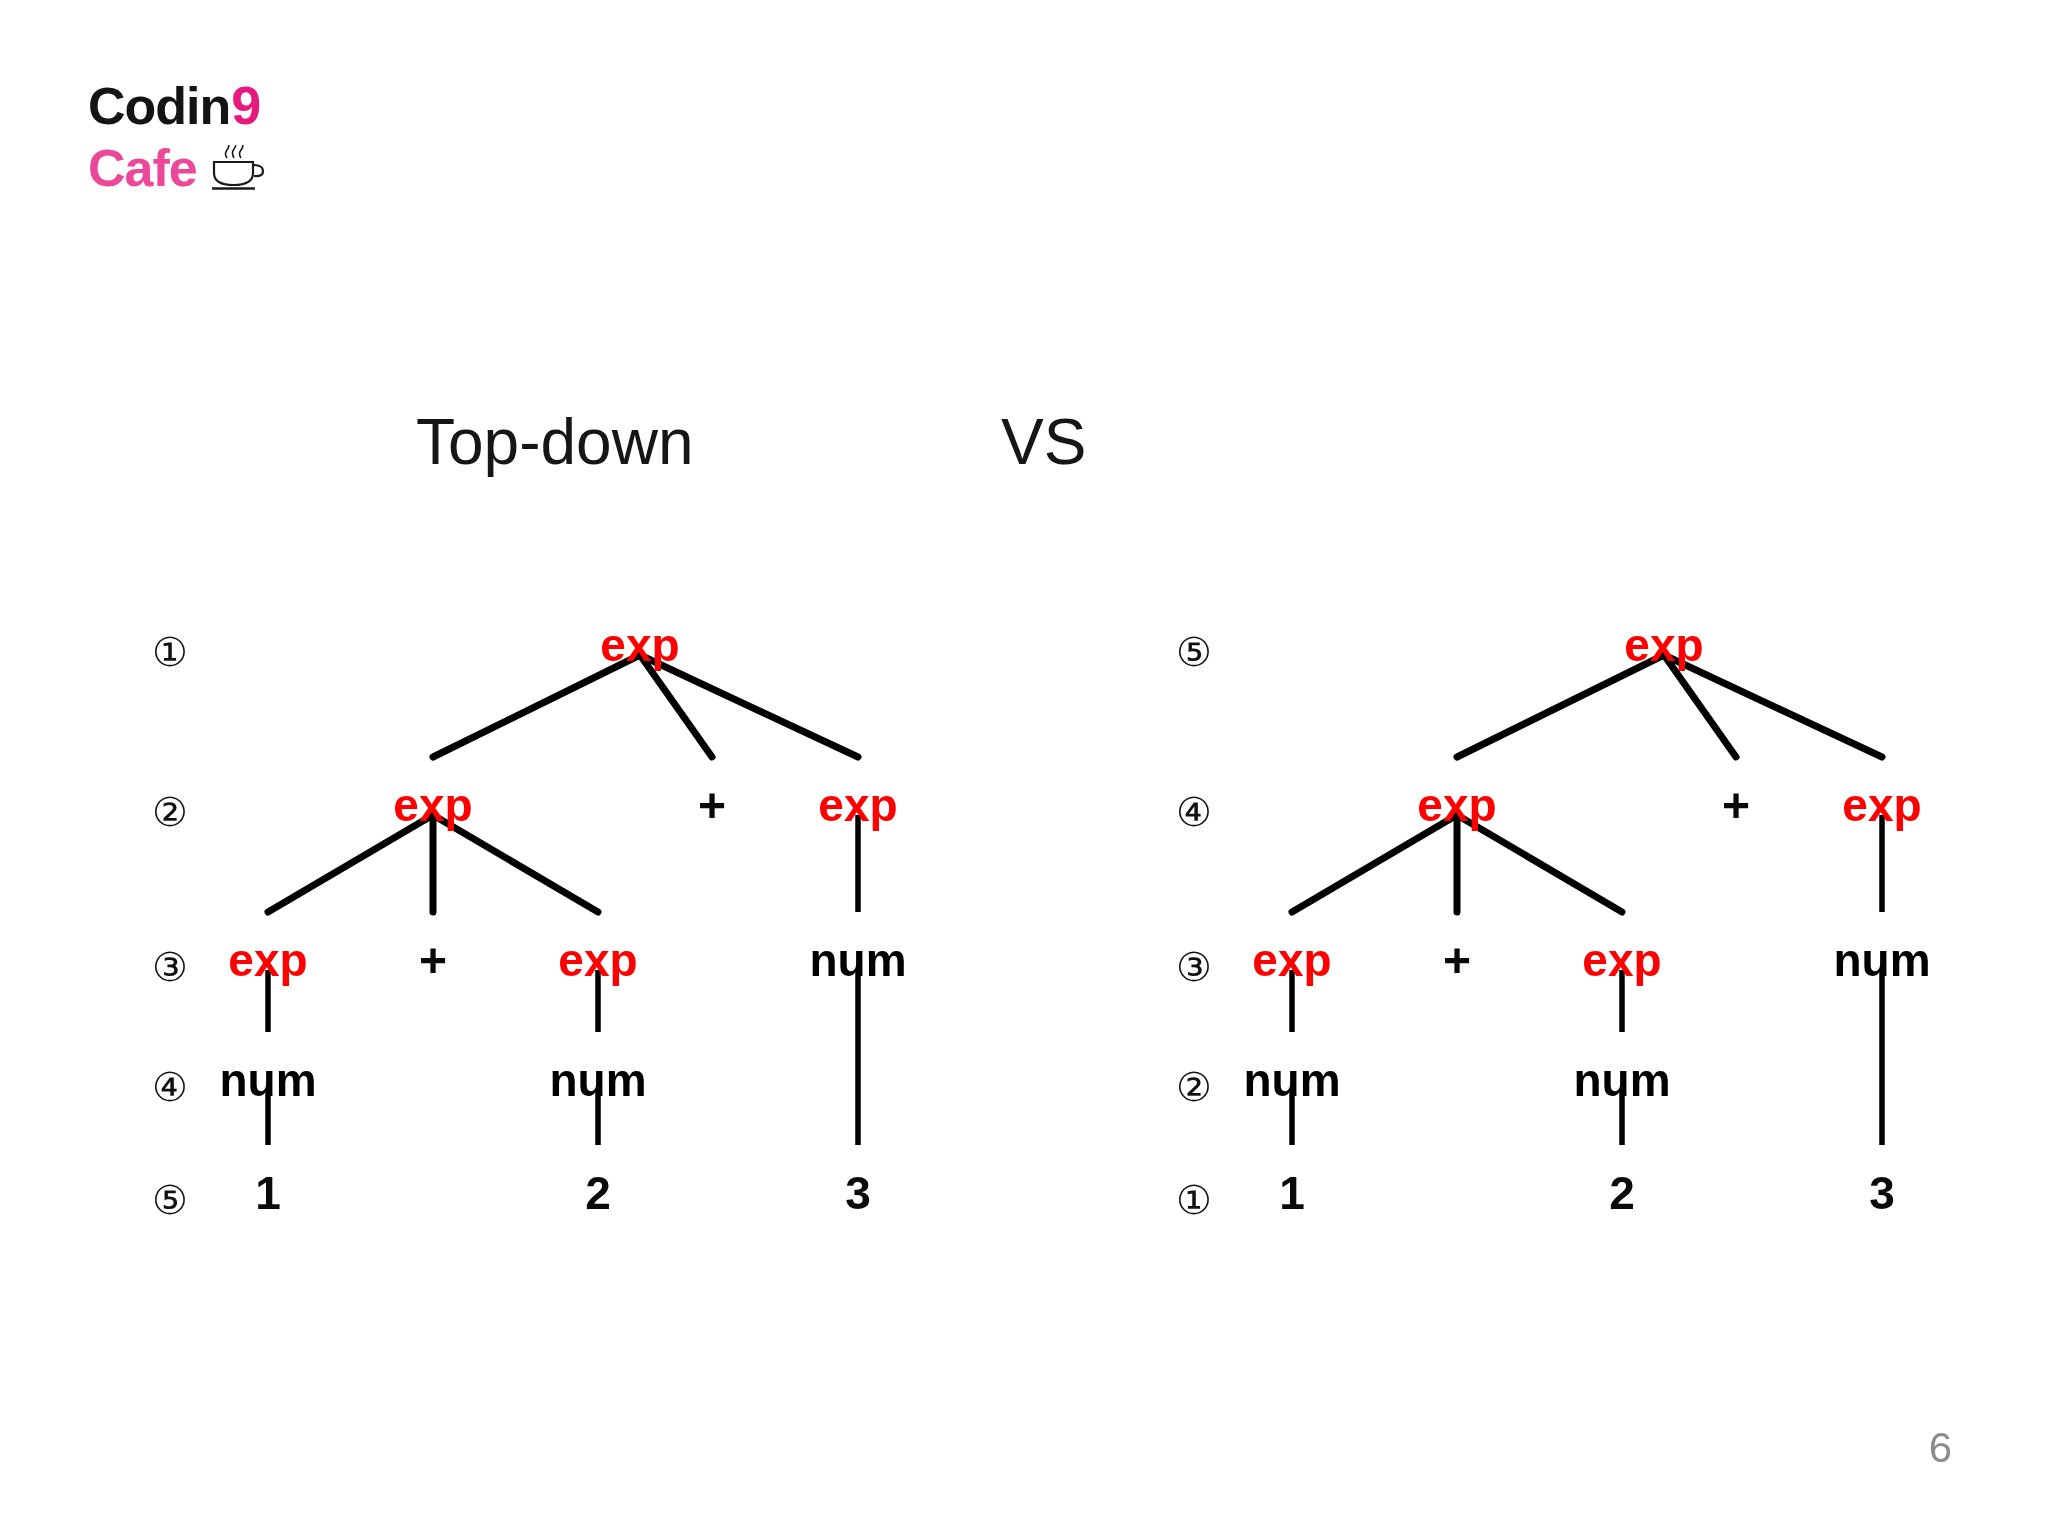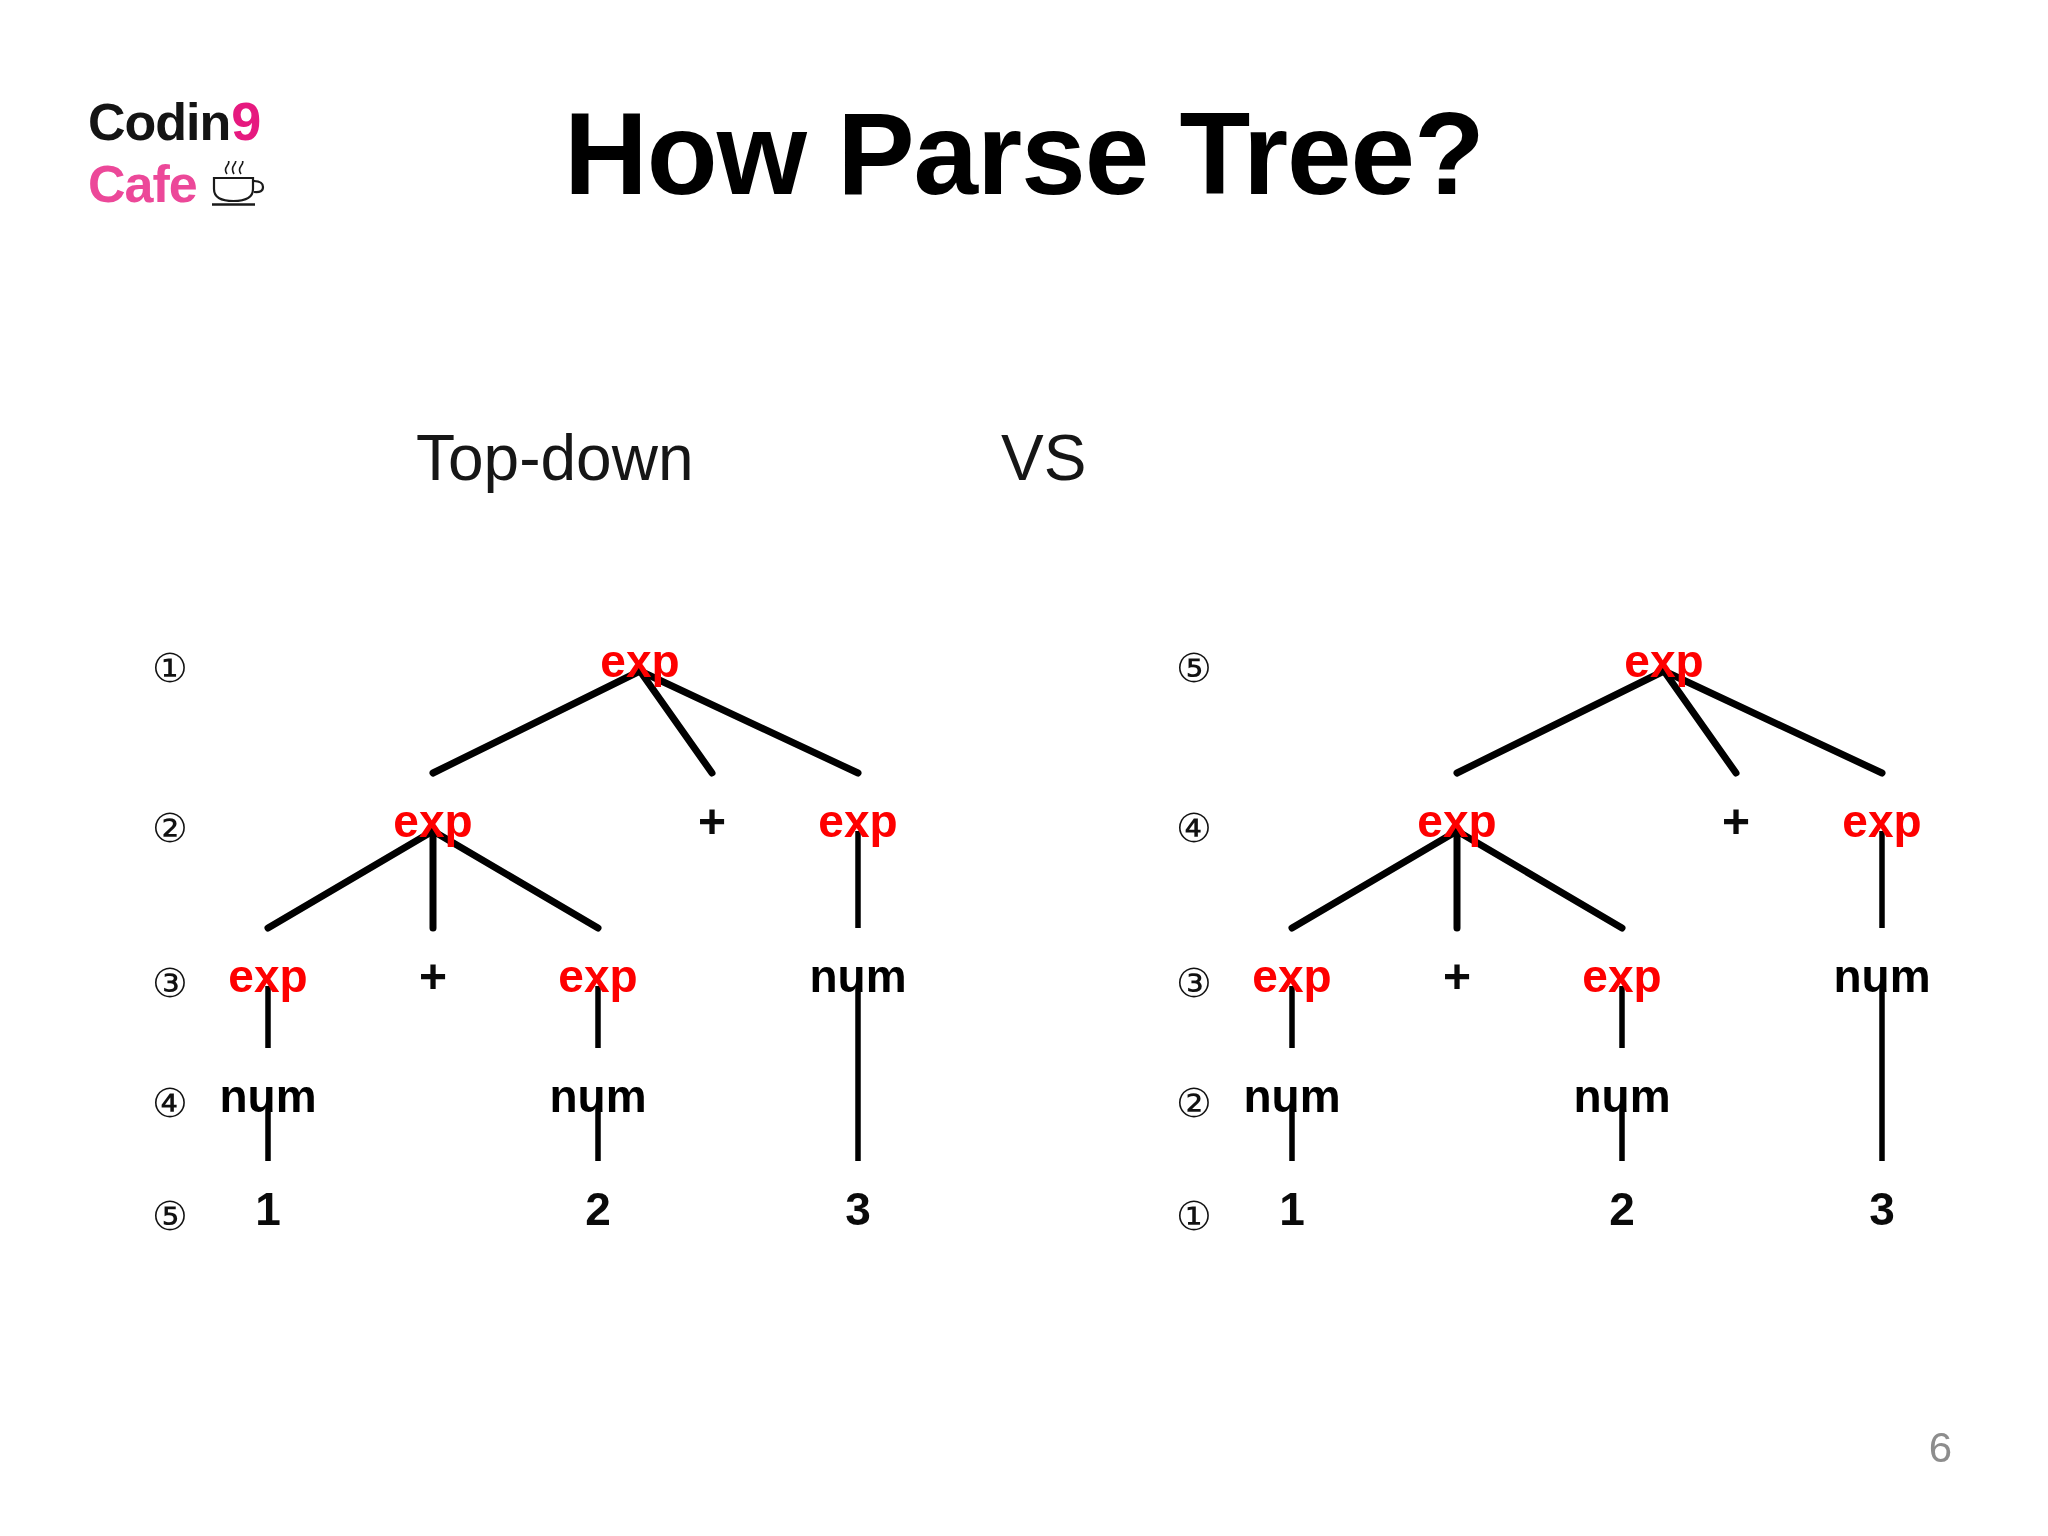--- a/index.html
+++ b/index.html
@@ -4,21 +4,21 @@
 <style>
   html,body{margin:0;padding:0;}
   body{
     width:2048px;height:1536px;
     background:#ffffff;
     font-family:"Liberation Sans", sans-serif;
     position:relative;
     overflow:hidden;
     -webkit-font-smoothing:antialiased;
   }
-  .slide{position:absolute;inset:0;margin-top:16px;}
+  .slide{position:absolute;inset:0;}
 
   
   .logo{position:absolute;left:88px;top:78px;width:220px;height:130px;}
   .logo-row{display:flex;align-items:baseline;}
   .logo-coding{font-size:52px;font-weight:700;color:#141414;letter-spacing:-1px;line-height:1;}
   .logo-nine{font-size:54px;font-weight:700;color:#e6197f;line-height:1;margin-left:1px;}
   .logo-row2{display:flex;align-items:center;margin-top:10px;}
   .logo-cafe{font-size:52px;font-weight:700;color:#ec4899;letter-spacing:-1px;line-height:1;}
   .logo-cup{margin-left:12px;width:58px;height:46px;display:block;}
 
@@ -86,21 +86,20 @@
         <path d="M5 17 H44 V28 Q44 40 24.5 40 Q5 40 5 28 Z" fill="none" stroke="#1a1a1a" stroke-width="2.2"></path>
         <path d="M44 20 Q54 20 54 26 Q54 32 45 31" fill="none" stroke="#1a1a1a" stroke-width="2.2"></path>
         <line x1="3" y1="43.5" x2="46" y2="43.5" stroke="#1a1a1a" stroke-width="2.4"></line>
         <path d="M18 13 Q15 9 18 5 Q21 1 19 -1" fill="none" stroke="#1a1a1a" stroke-width="1.6"></path>
         <path d="M25 13 Q22 8 25 4 Q28 0 26 -2" fill="none" stroke="#1a1a1a" stroke-width="1.6"></path>
         <path d="M32 13 Q29 9 32 5 Q35 1 33 -1" fill="none" stroke="#1a1a1a" stroke-width="1.6"></path>
       </svg>
     </div>
   </div>
 
-  <div class="title">How Parse Tree?</div>
 
   <div class="subtitle">
     <div class="sub sub-topdown">Top-down</div>
     <div class="sub sub-vs">VS</div>
   </div>
 
   <div class="tree tree-left">
     <svg class="edges" viewBox="0 0 1024 700">
       <g stroke="#000" stroke-width="7" stroke-linecap="round" fill="none">
 

